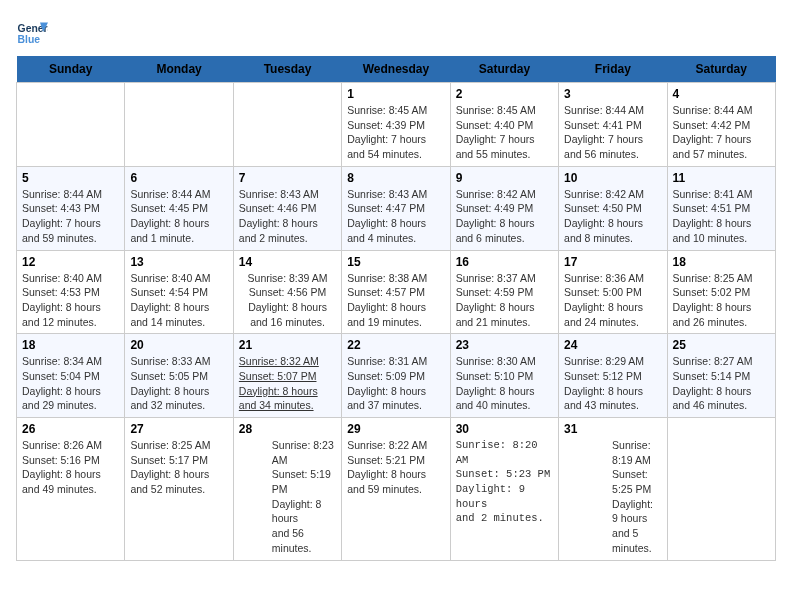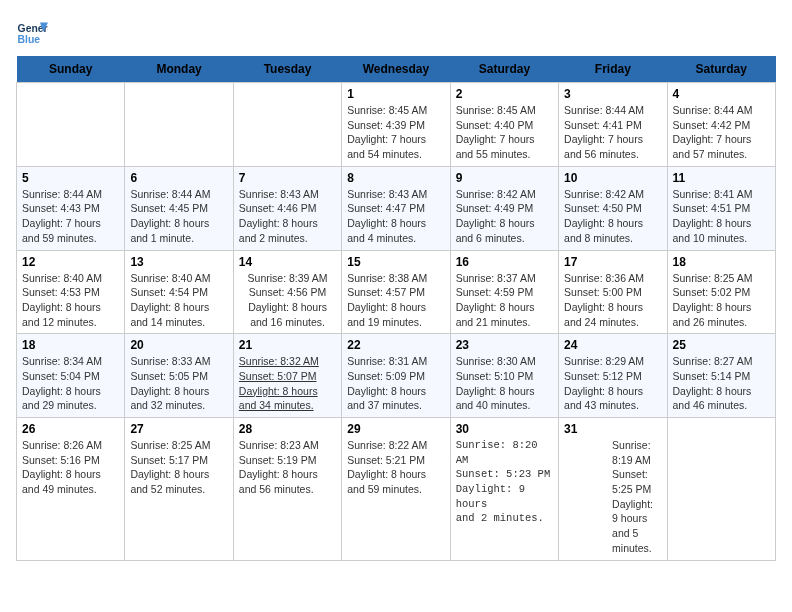--- a/index.html
+++ b/index.html
@@ -307,21 +307,21 @@
         </td>
         <td>
           <div class="day-num">27</div>
           <div class="day-info" style="white-space: pre-line;">Sunrise: 8:25 AM
 Sunset: 5:17 PM
 Daylight: 8 hours
 and 52 minutes.</div>
         </td>
         <td>
           <div class="day-num">28</div>
-          <div class="day-info" style="white-space: pre-line;">Sunrise: 8:23 AM
+          <div class="day-info" style="white-space: pre-line; margin-left: 33px;">Sunrise: 8:23 AM
 Sunset: 5:19 PM
 Daylight: 8 hours
 and 56 minutes.</div>
         </td>
         <td>
           <div class="day-num">29</div>
           <div class="day-info" style="white-space: pre-line;">Sunrise: 8:22 AM
 Sunset: 5:21 PM
 Daylight: 8 hours
 and 59 minutes.</div>

